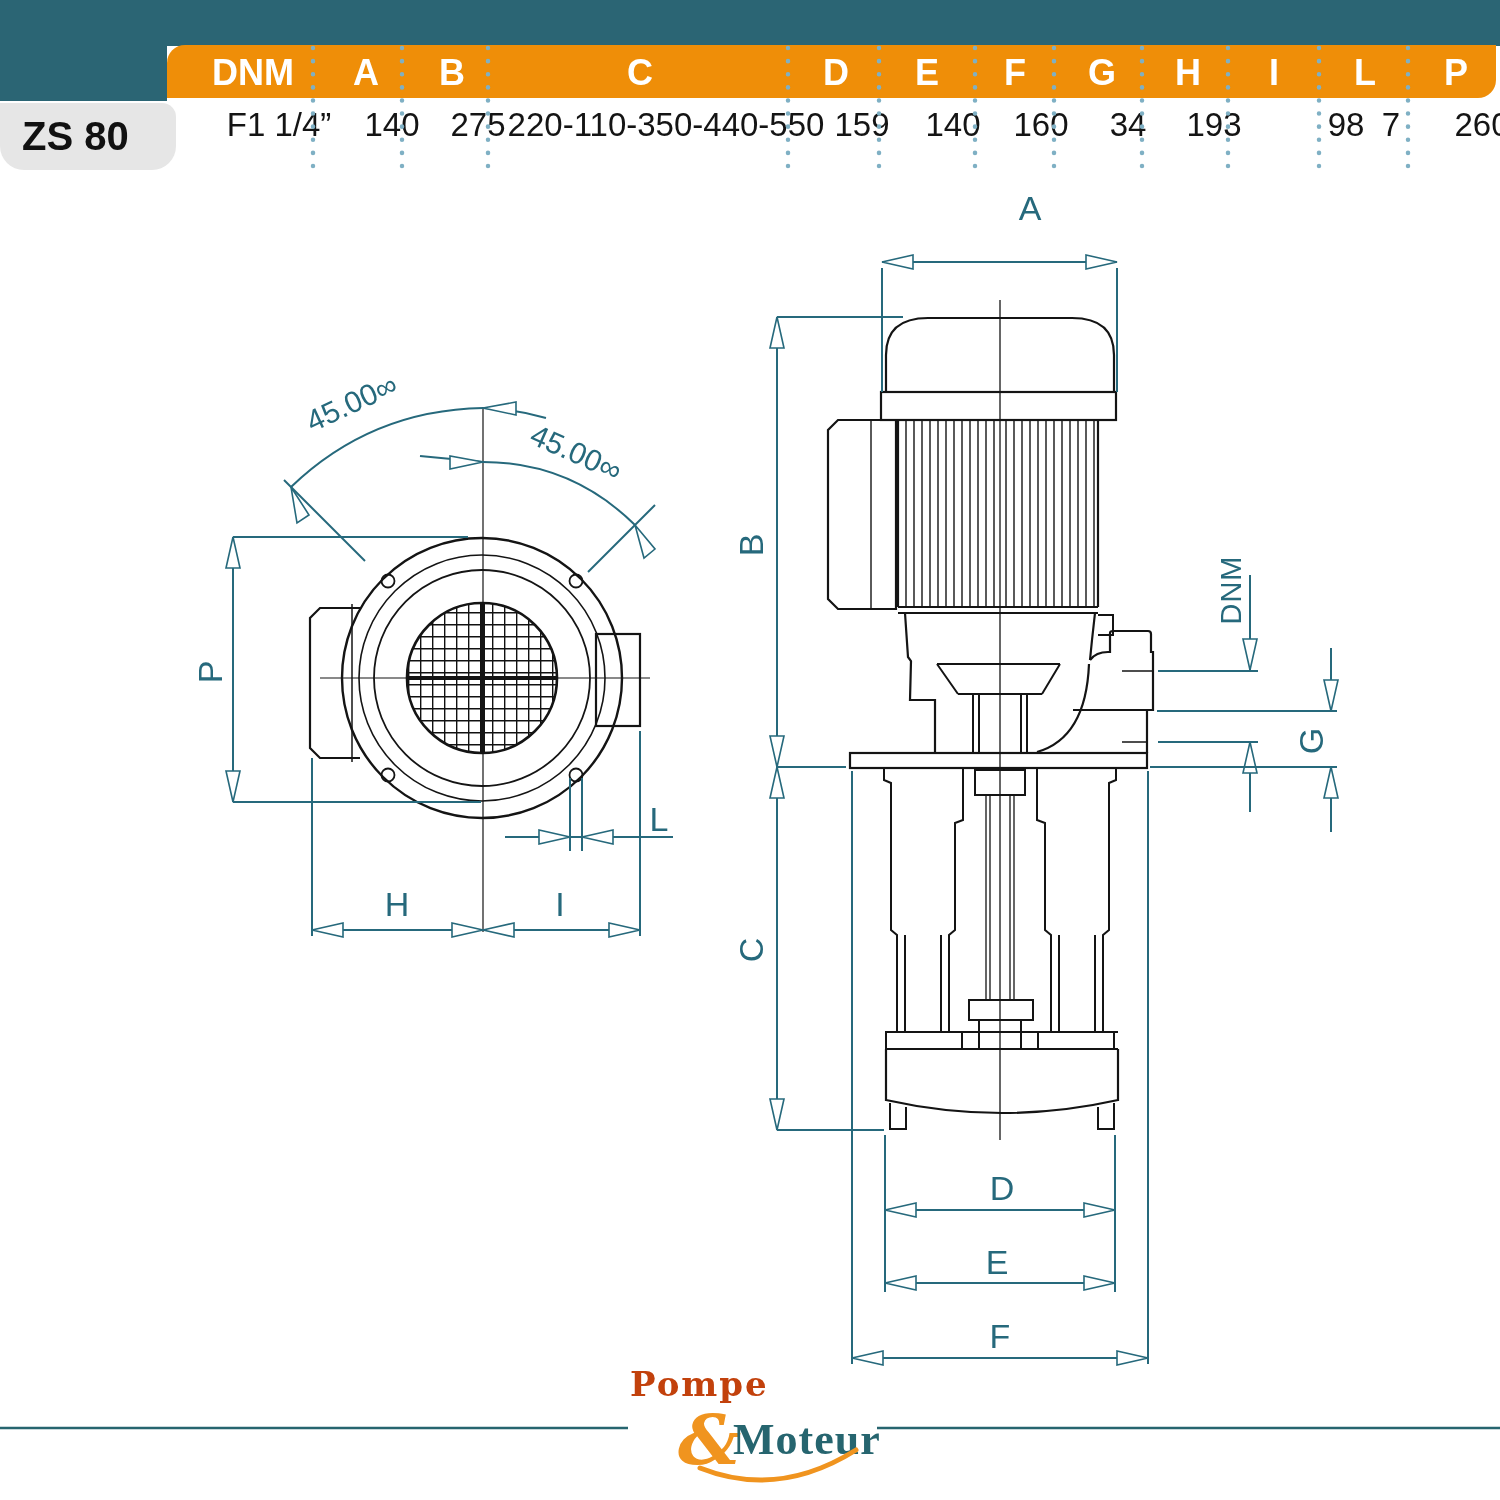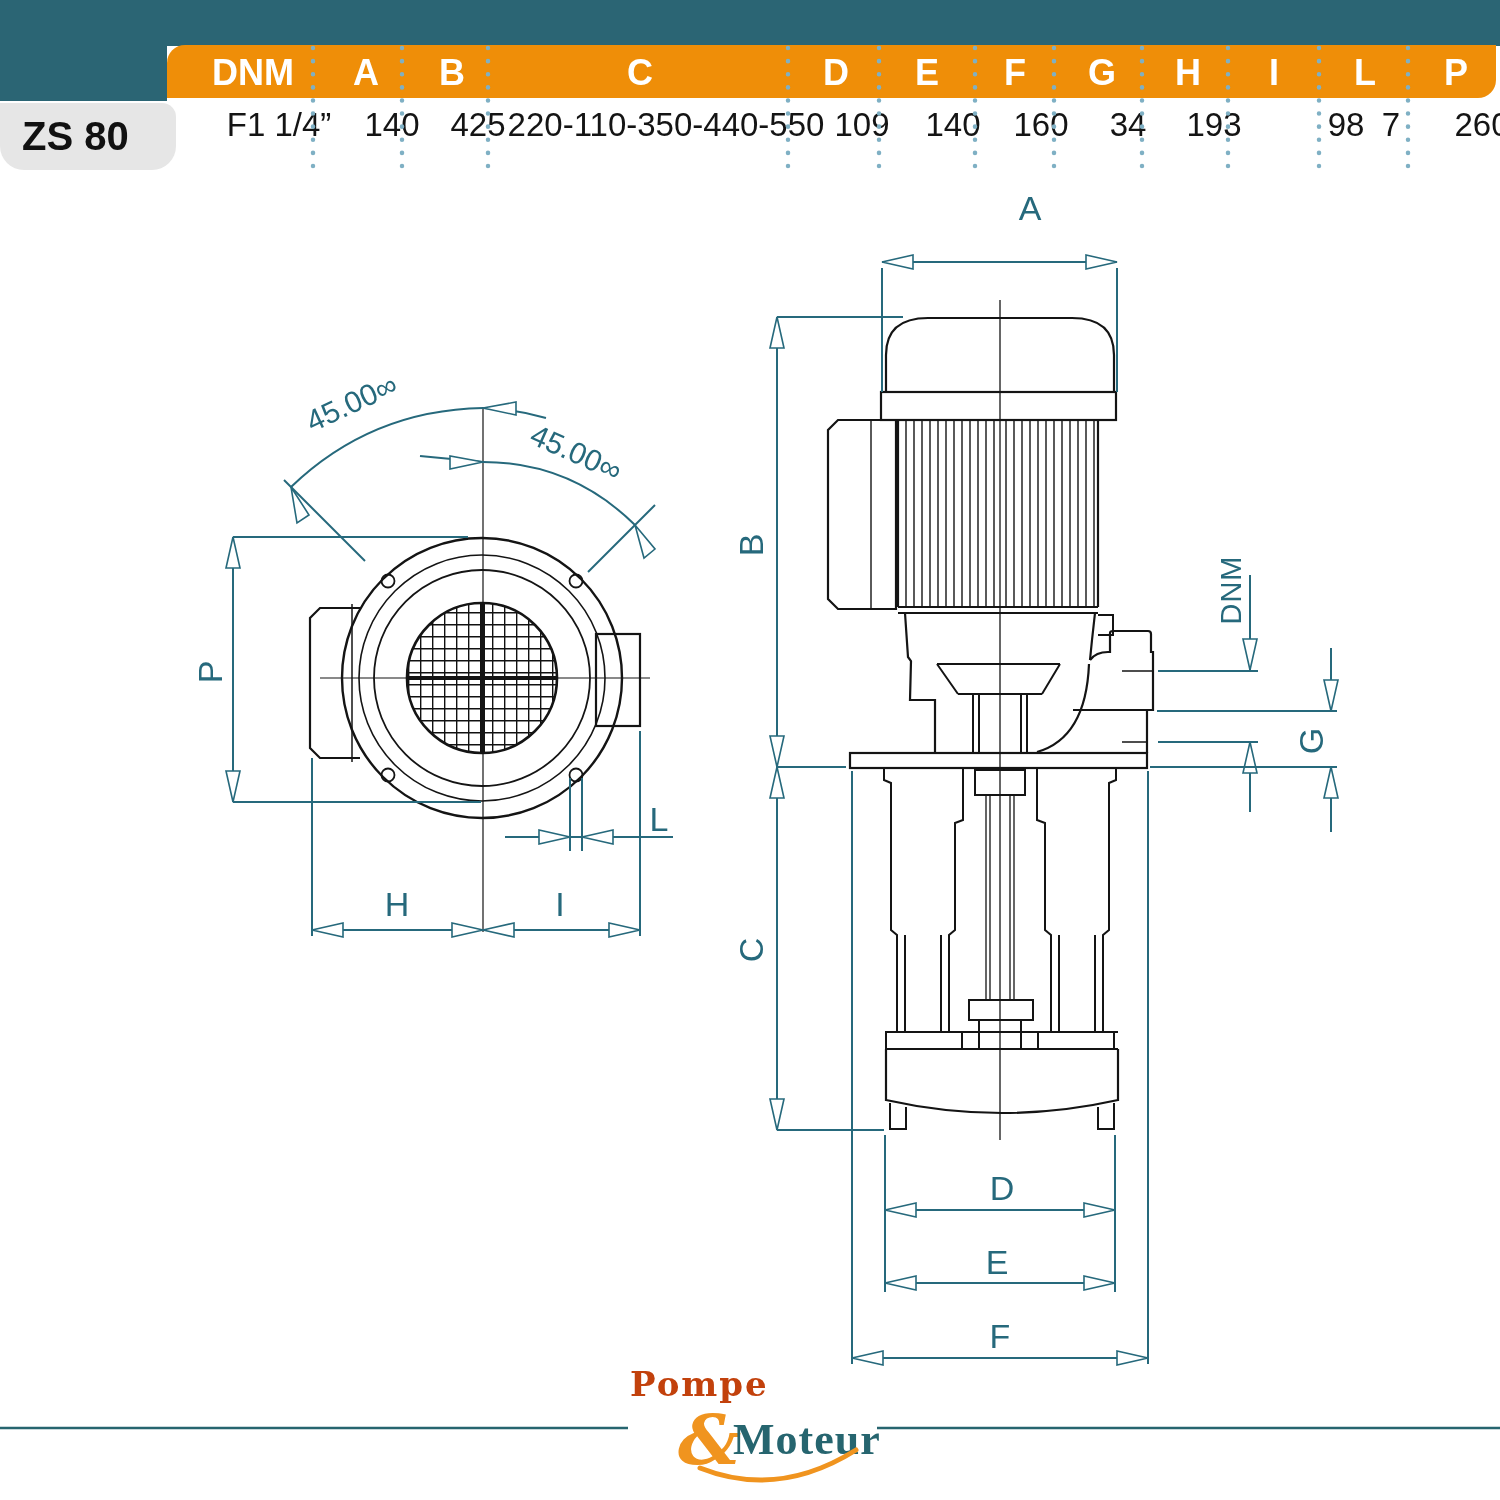--- a/index.html
+++ b/index.html
@@ -51,23 +51,23 @@
 <span class="hcell" style="left:927px">E</span>
 <span class="hcell" style="left:1015px">F</span>
 <span class="hcell" style="left:1102px">G</span>
 <span class="hcell" style="left:1188px">H</span>
 <span class="hcell" style="left:1274px">I</span>
 <span class="hcell" style="left:1365px">L</span>
 <span class="hcell" style="left:1456px">P</span>
 
 <span class="vcell" style="left:253px">F1 1/4”</span>
 <span class="vcell" style="left:366px">140</span>
-<span class="vcell" style="left:452px">425</span>
+<span class="vcell" style="left:452px">275</span>
 <span class="vcell" style="left:640px">220-110-350-440-550</span>
-<span class="vcell" style="left:836px">109</span>
+<span class="vcell" style="left:836px">159</span>
 <span class="vcell" style="left:927px">140</span>
 <span class="vcell" style="left:1015px">160</span>
 <span class="vcell" style="left:1102px">34</span>
 <span class="vcell" style="left:1188px">193</span>
 <span class="vcell" style="left:1320px">98</span>
 <span class="vcell" style="left:1365px">7</span>
 <span class="vcell" style="left:1456px">260</span>
 
 <div class="abs logo-pompe">Pompe</div>
 <div class="abs logo-amp">&amp;</div>

